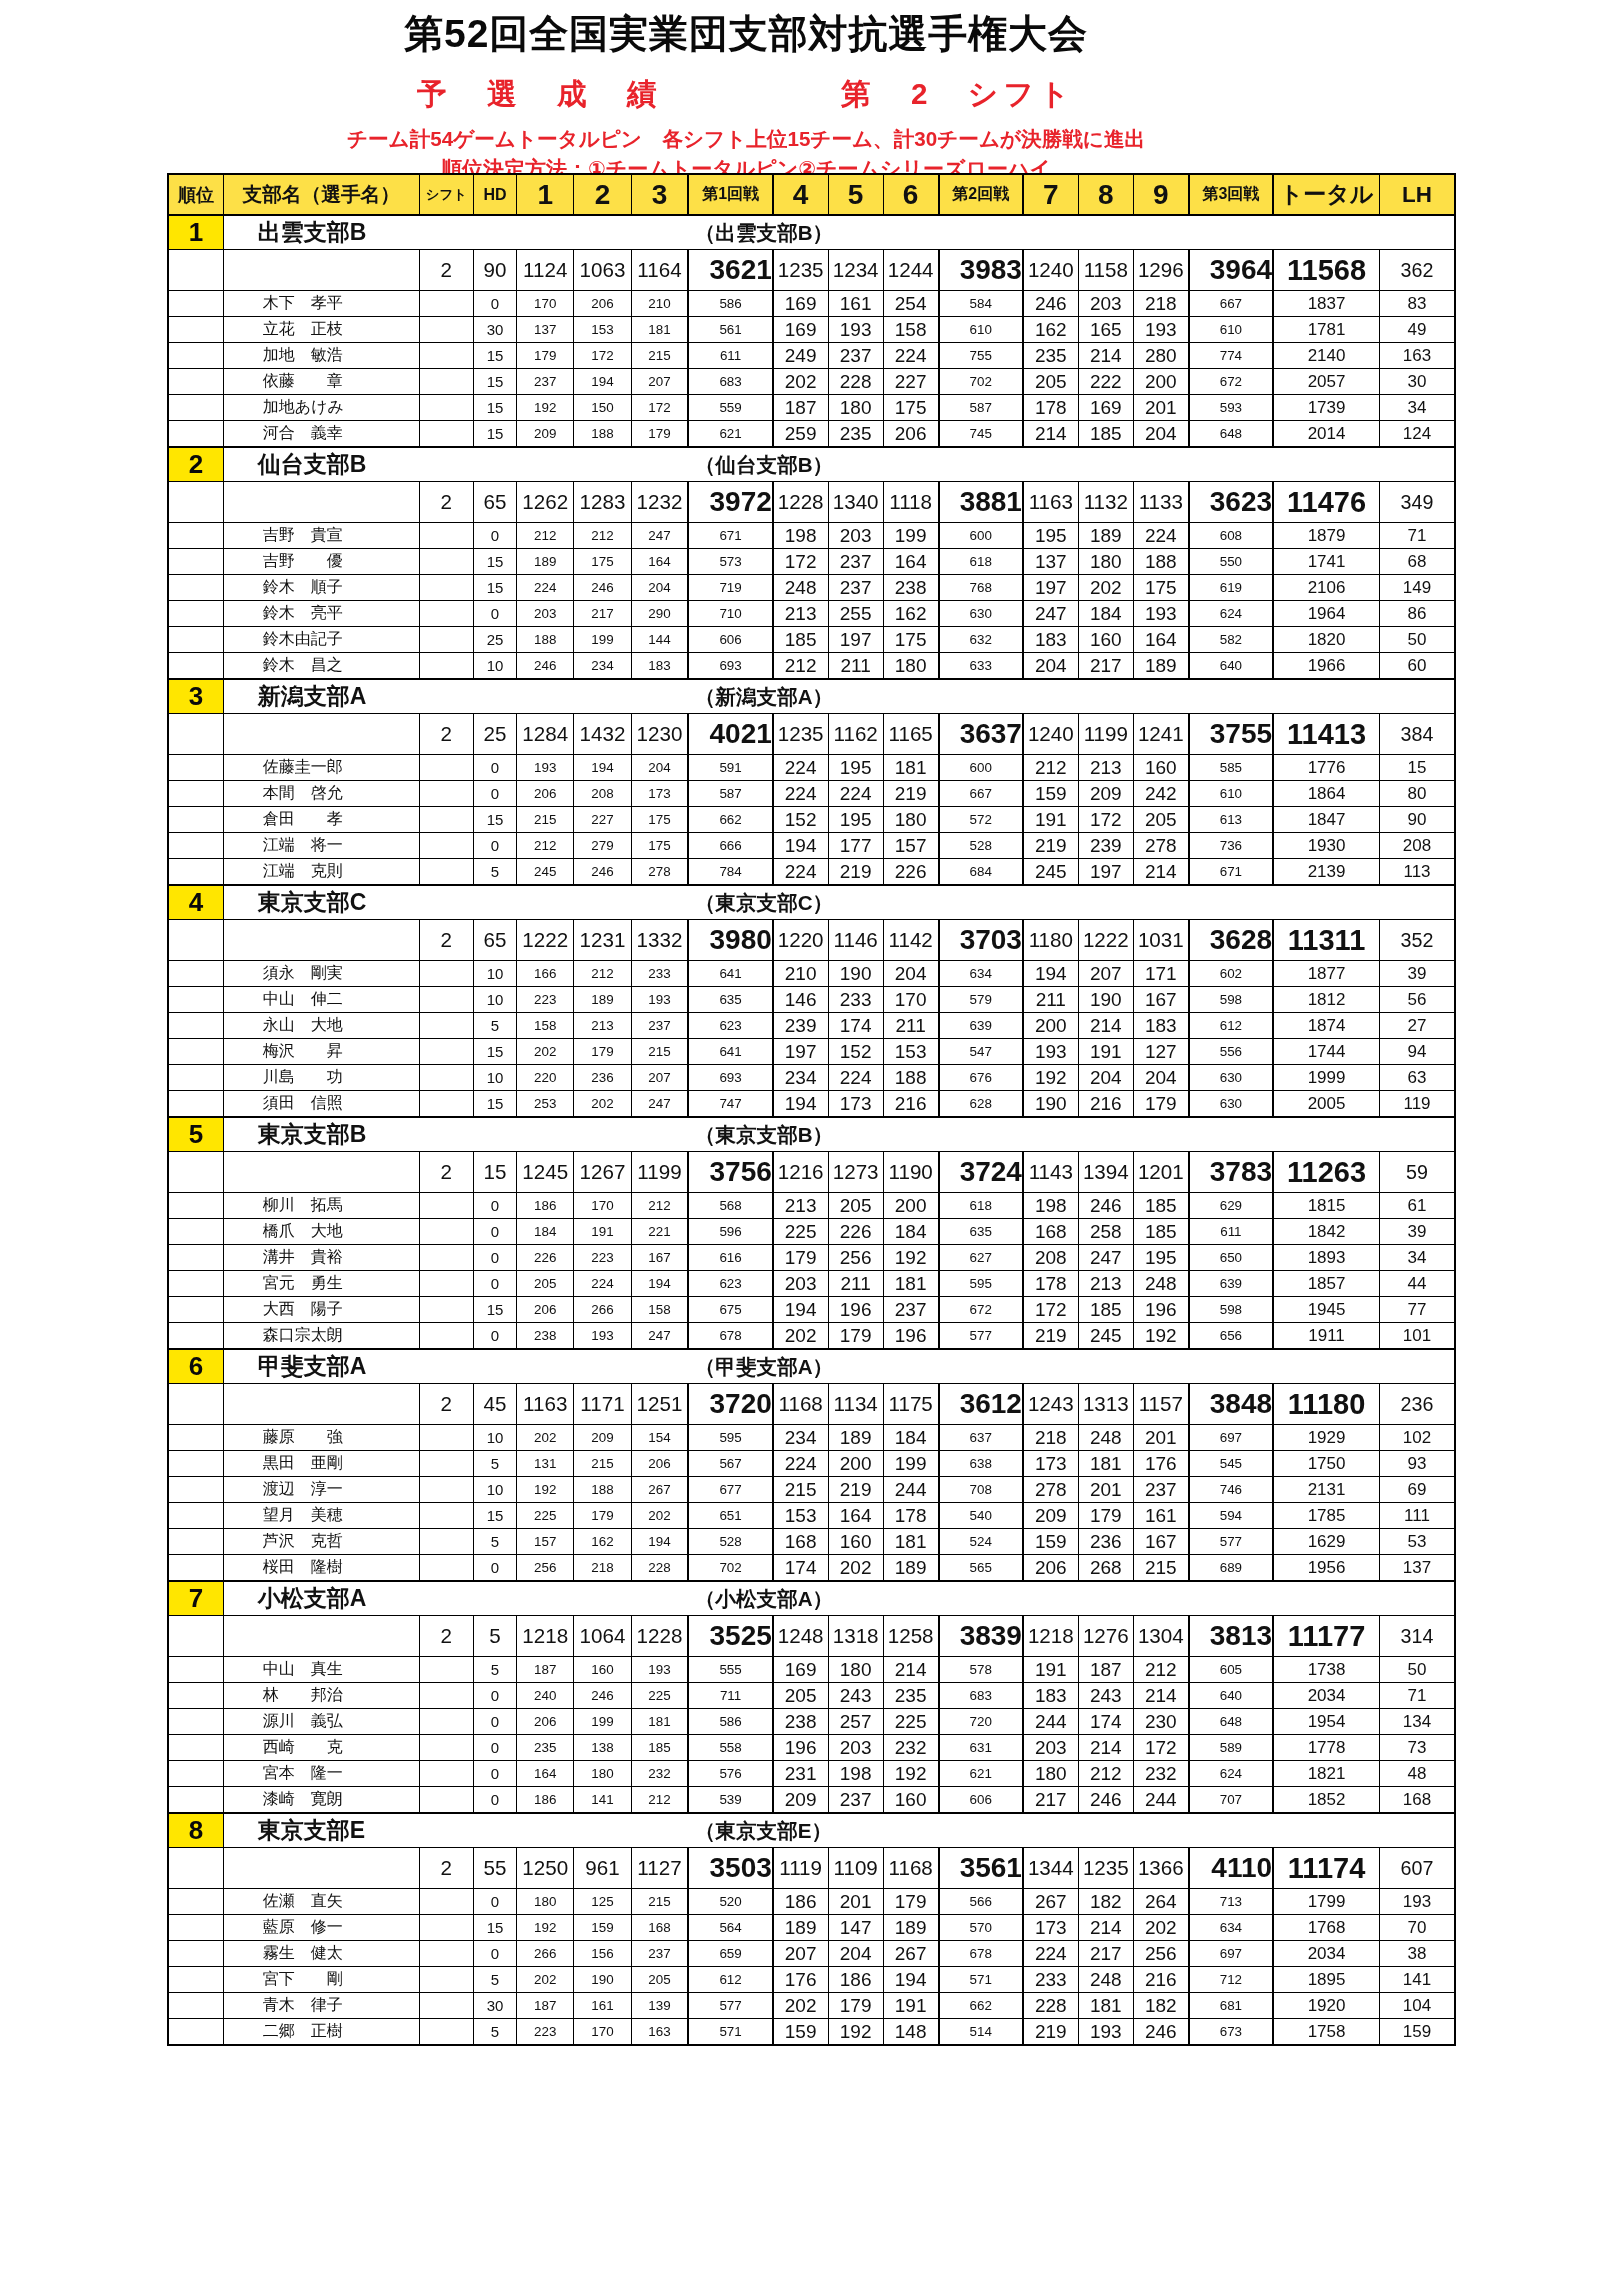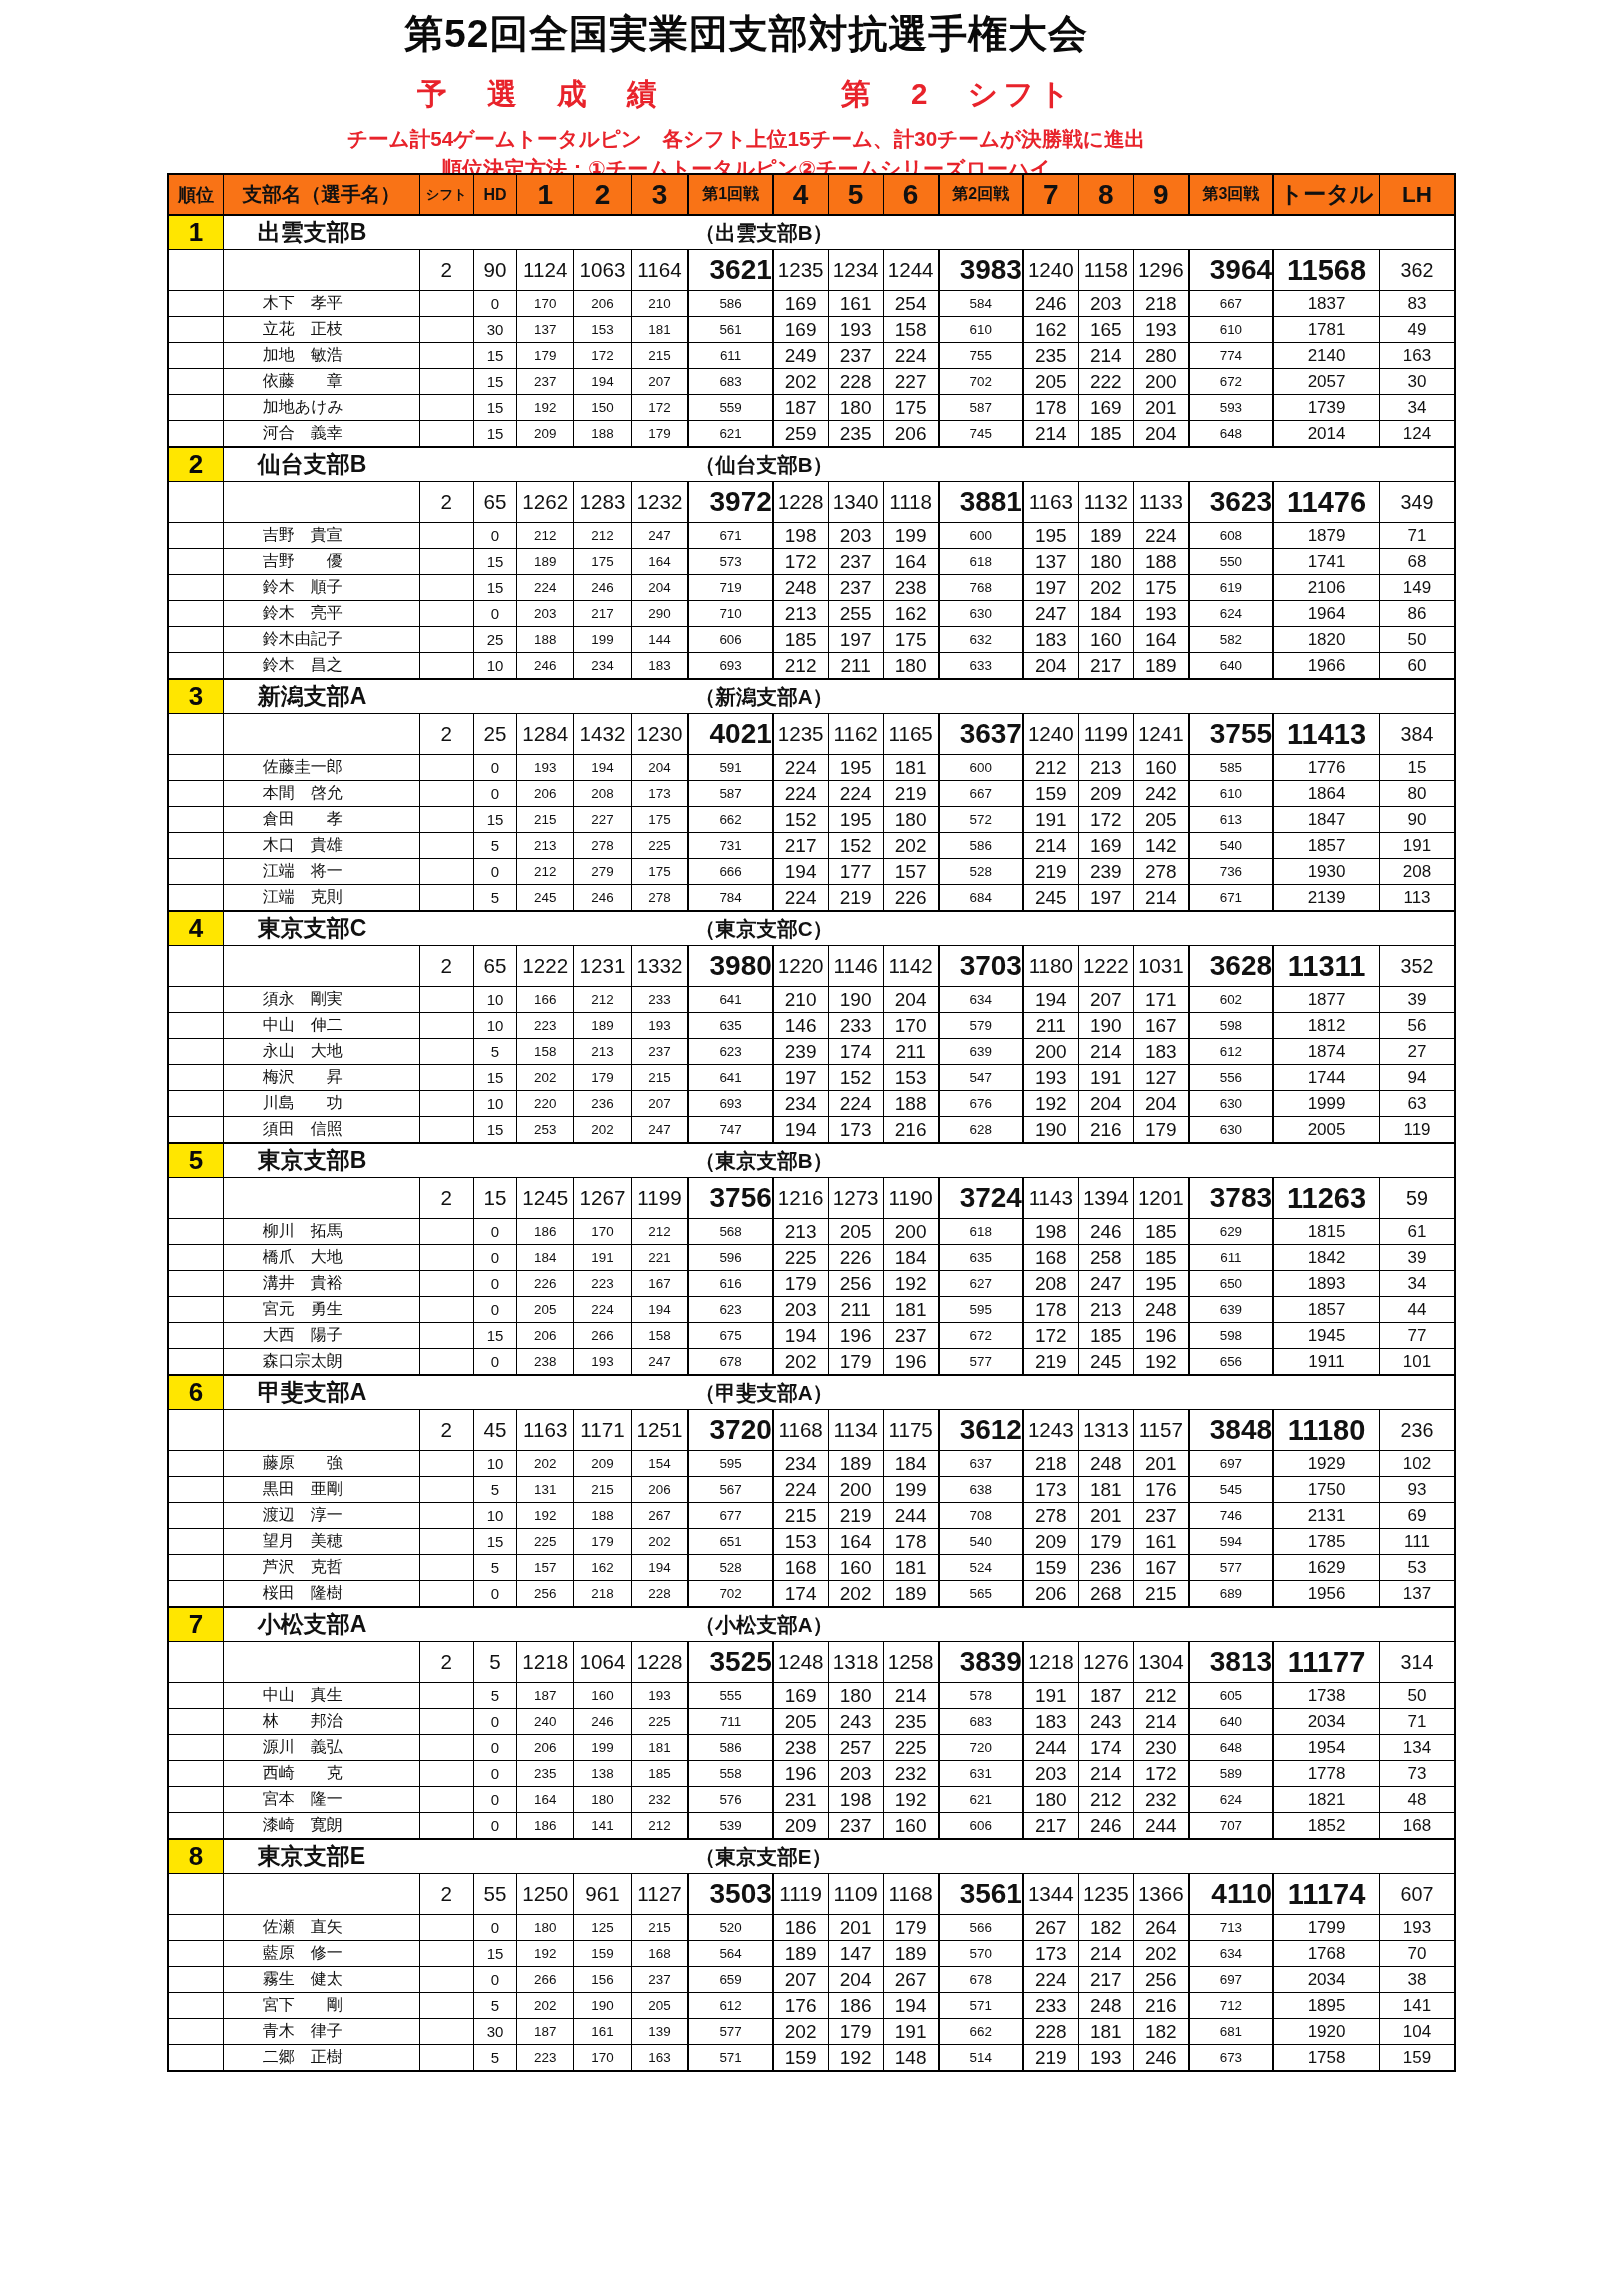--- a/index.html
+++ b/index.html
@@ -14,21 +14,21 @@
   .subtitle .gap{display:inline-block;width:179px;}
   .note1{margin-top:10.7px;font-size:20.6px;font-weight:bold;color:var(--red);}
   .note2{margin-top:2px;font-size:21px;font-weight:bold;color:var(--red);}
 
   table.results{
     position:absolute;left:167px;top:173px;
     border-collapse:collapse;table-layout:fixed;width:1289px;
     border:2.7px solid #000;
   }
   th,td{border:0.9px solid #000;vertical-align:middle;padding:0;overflow:hidden;white-space:nowrap;}
-  thead th{border:1.8px solid #000;border-bottom:2.7px solid #000;font-weight:bold;text-align:center;height:39px;background:#f97316;}
+  thead th{border:1.8px solid #000;border-bottom:2.7px solid #000;font-weight:bold;text-align:center;height:39px;background:#fde047;}
   .tkL{border-left:2.7px solid #000 !important;}
   .tkR{border-right:2.7px solid #000 !important;}
   .tk2L{border-left:1.8px solid #000 !important;}
 
   .h-rank{font-size:18px;}
   .h-name{font-size:19.7px;}
   .h-shift{font-size:13.4px;}
   .h-hd{font-size:16px;}
   .h-num{font-size:28px;}
   .h-round{font-size:16px;}
@@ -509,40 +509,20 @@
     <td class="v big">180</td>
     <td class="v tkL tkR">572</td>
     <td class="v big">191</td>
     <td class="v big">172</td>
     <td class="v big">205</td>
     <td class="v tkL tkR">613</td>
     <td class="v ptotal tkL">1847</td>
     <td class="v plh tk2L">90</td>
   </tr>
 
-  <tr class="player-row">
-    <td></td>
-    <td class="pname">木口　貴雄</td>
-    <td></td>
-    <td class="v hd">5</td>
-    <td class="v">213</td>
-    <td class="v">278</td>
-    <td class="v">225</td>
-    <td class="v tkL tkR">731</td>
-    <td class="v big">217</td>
-    <td class="v big">152</td>
-    <td class="v big">202</td>
-    <td class="v tkL tkR">586</td>
-    <td class="v big">214</td>
-    <td class="v big">169</td>
-    <td class="v big">142</td>
-    <td class="v tkL tkR">540</td>
-    <td class="v ptotal tkL">1857</td>
-    <td class="v plh tk2L">191</td>
-  </tr>
 
   <tr class="player-row">
     <td></td>
     <td class="pname">江端　将一</td>
     <td></td>
     <td class="v hd">0</td>
     <td class="v">212</td>
     <td class="v">279</td>
     <td class="v">175</td>
     <td class="v tkL tkR">666</td>

